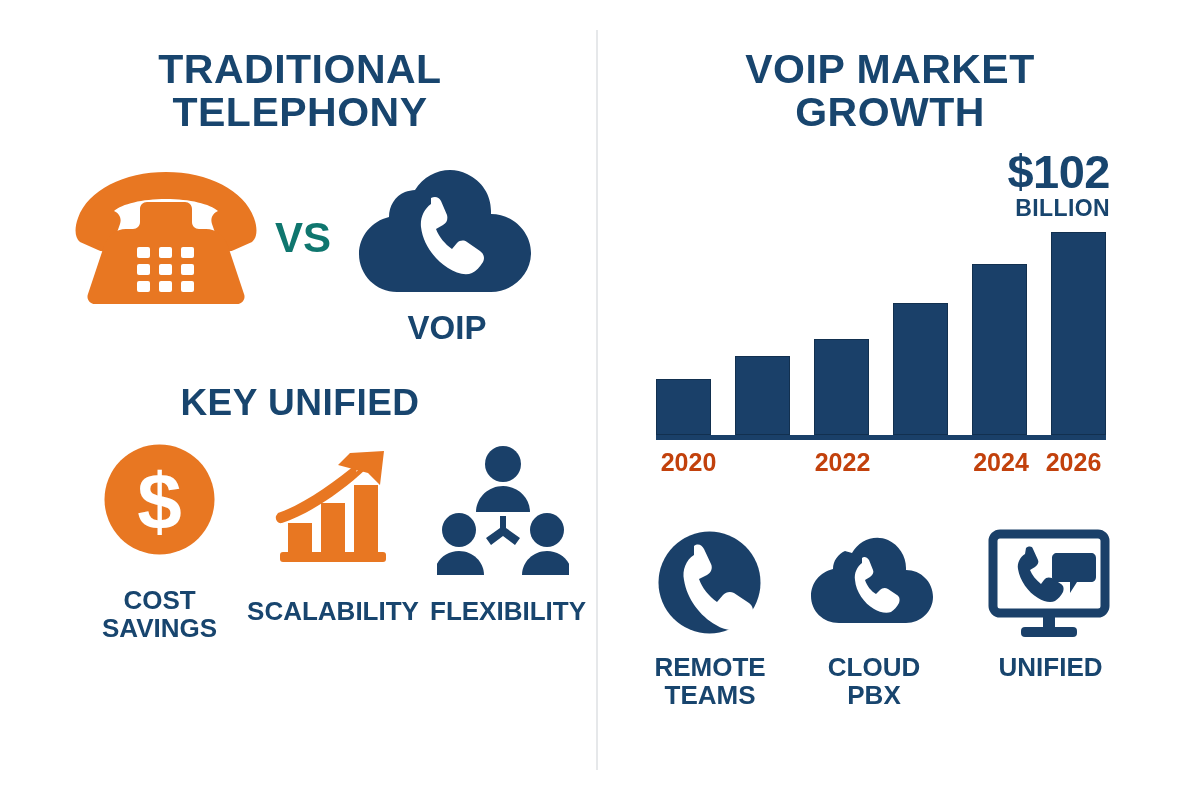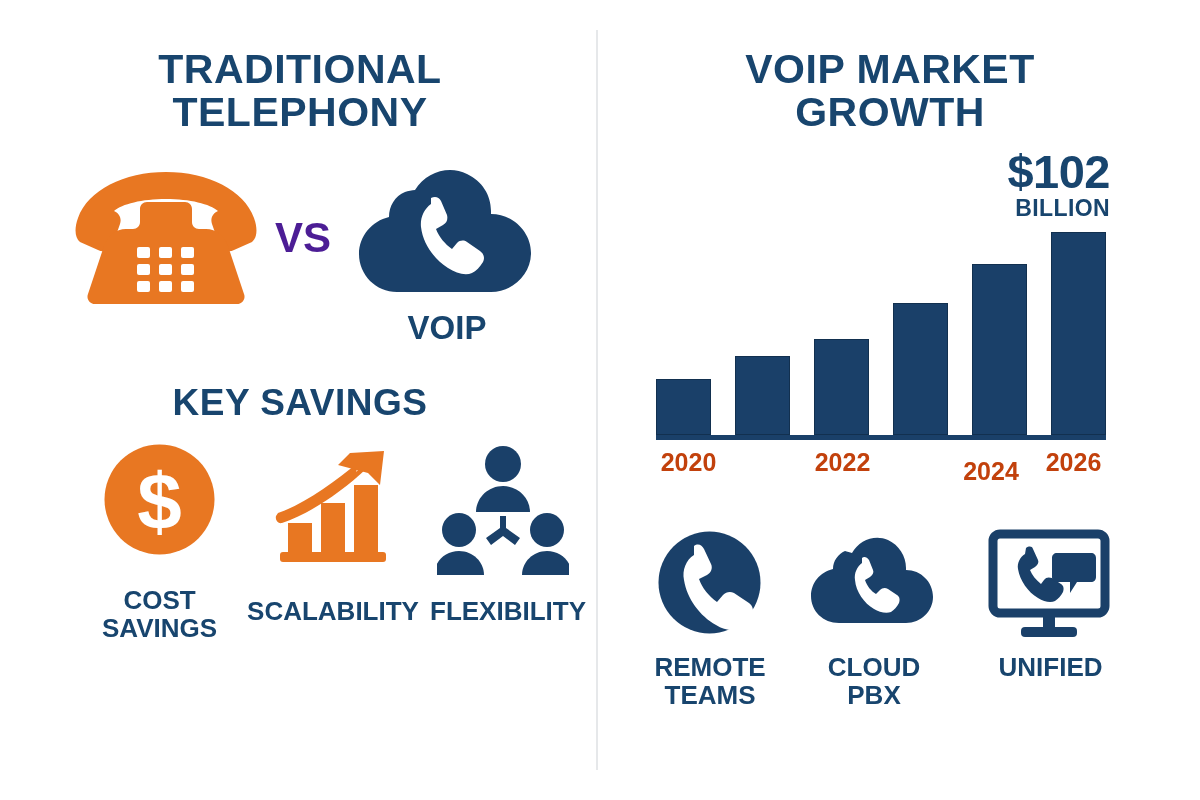--- a/index.html
+++ b/index.html
@@ -56,21 +56,21 @@
   }
 
   #phone-icon { position: absolute; left: 66px; top: 168px; width: 200px; height: 136px; }
   #vs-text {
     position: absolute;
     left: 258px; top: 214px;
     width: 90px;
     text-align: center;
     font-size: 42px;
     font-weight: 700;
-    color: #4c1d95;
+    color: #0f766e;
   }
   #voip-icon { position: absolute; left: 352px; top: 158px; width: 190px; height: 150px; }
   #voip-label { left: 352px; top: 310px; width: 190px; font-size: 33px; }
 
   #title-benefits { left: 30px; top: 384px; width: 540px; font-size: 37px; }
 
   #icon-cost   { position: absolute; left: 103px; top: 443px; width: 113px; height: 113px; }
   #icon-scale  { position: absolute; left: 272px; top: 447px; width: 122px; height: 122px; }
   #icon-flex   { position: absolute; left: 437px; top: 444px; width: 132px; height: 132px; }
 
@@ -198,21 +198,21 @@
     <div id="vs-text">VS</div>
 
     <div id="voip-icon">
       <svg viewBox="0 0 190 150" width="190" height="150">
         <path fill="#1A4069" d="M63 32 C74 14 97 7 115 16 C130 23 139 37 139 53 C139 54 139 55 139 56 C161 56 179 74 179 95 C179 116 161 134 139 134 L45 134 C24 134 7 117 7 96 C7 78 20 63 37 59 C37 48 43 38 53 34 C56 33 60 32 63 32 Z"></path>
         <path fill="#FFFFFF" d="M79 46 C72 51 68 60 69 69 C71 86 82 101 96 110 C104 115 113 118 120 115 C124 113 128 109 131 104 C133 100 132 96 128 93 L115 84 C112 82 108 82 105 85 L100 91 C93 86 87 79 84 71 L91 67 C95 65 96 61 95 57 L89 43 C87 39 83 38 79 40 Z"></path>
       </svg>
     </div>
     <div class="lbl" id="voip-label">VOIP</div>
 
-    <div class="hd" id="title-benefits">KEY SAVINGS</div>
+    <div class="hd" id="title-benefits">KEY UNIFIED</div>
 
     <div id="icon-cost">
       <svg viewBox="0 0 113 113" width="113" height="113">
         <circle cx="56.5" cy="56.5" r="55" fill="#E87722"></circle>
         <text x="56.5" y="86" text-anchor="middle" fill="#FFFFFF" font-family="'Liberation Sans', sans-serif" font-size="80" font-weight="700">$</text>
       </svg>
     </div>
 
     <div id="icon-scale">
       <svg viewBox="0 0 122 122" width="122" height="122">
@@ -268,21 +268,21 @@
           <div class="bar" style="height: 96px; background: rgb(26, 64, 105);"></div>
           <div class="bar" style="height: 132px; background: rgb(26, 64, 105);"></div>
           <div class="bar" style="height: 171px; background: rgb(26, 64, 105);"></div>
           <div class="bar" style="height: 203px; background: rgb(26, 64, 105);"></div>
         </div>
       <div id="axis"></div>
     </div>
     <div id="xticks">
         <div class="xtick" style="left: 38.5px;">2020</div>
         <div class="xtick" style="left: 192.5px;">2022</div>
-        <div class="xtick" style="left: 341px; margin-top: 9px;">2024</div>
+        <div class="xtick" style="left: 351px;">2024</div>
         <div class="xtick" style="left: 423.5px;">2026</div>
       </div>
 
     <div id="icon-remote">
       <svg viewBox="0 0 105 105" width="105" height="105">
         <circle cx="52.5" cy="52.5" r="51" fill="#1A4069"></circle>
         <path fill="#FFFFFF" d="M37 25 C29 30 25 40 27 50 C30 69 43 86 59 95 C67 100 77 102 84 98 C88 96 92 91 95 85 C97 81 96 76 92 73 L77 63 C73 61 69 62 66 65 L60 72 C52 66 45 58 42 49 L50 45 C54 43 56 38 54 34 L47 19 C45 15 41 13 37 16 Z"></path>
       </svg>
     </div>
 

